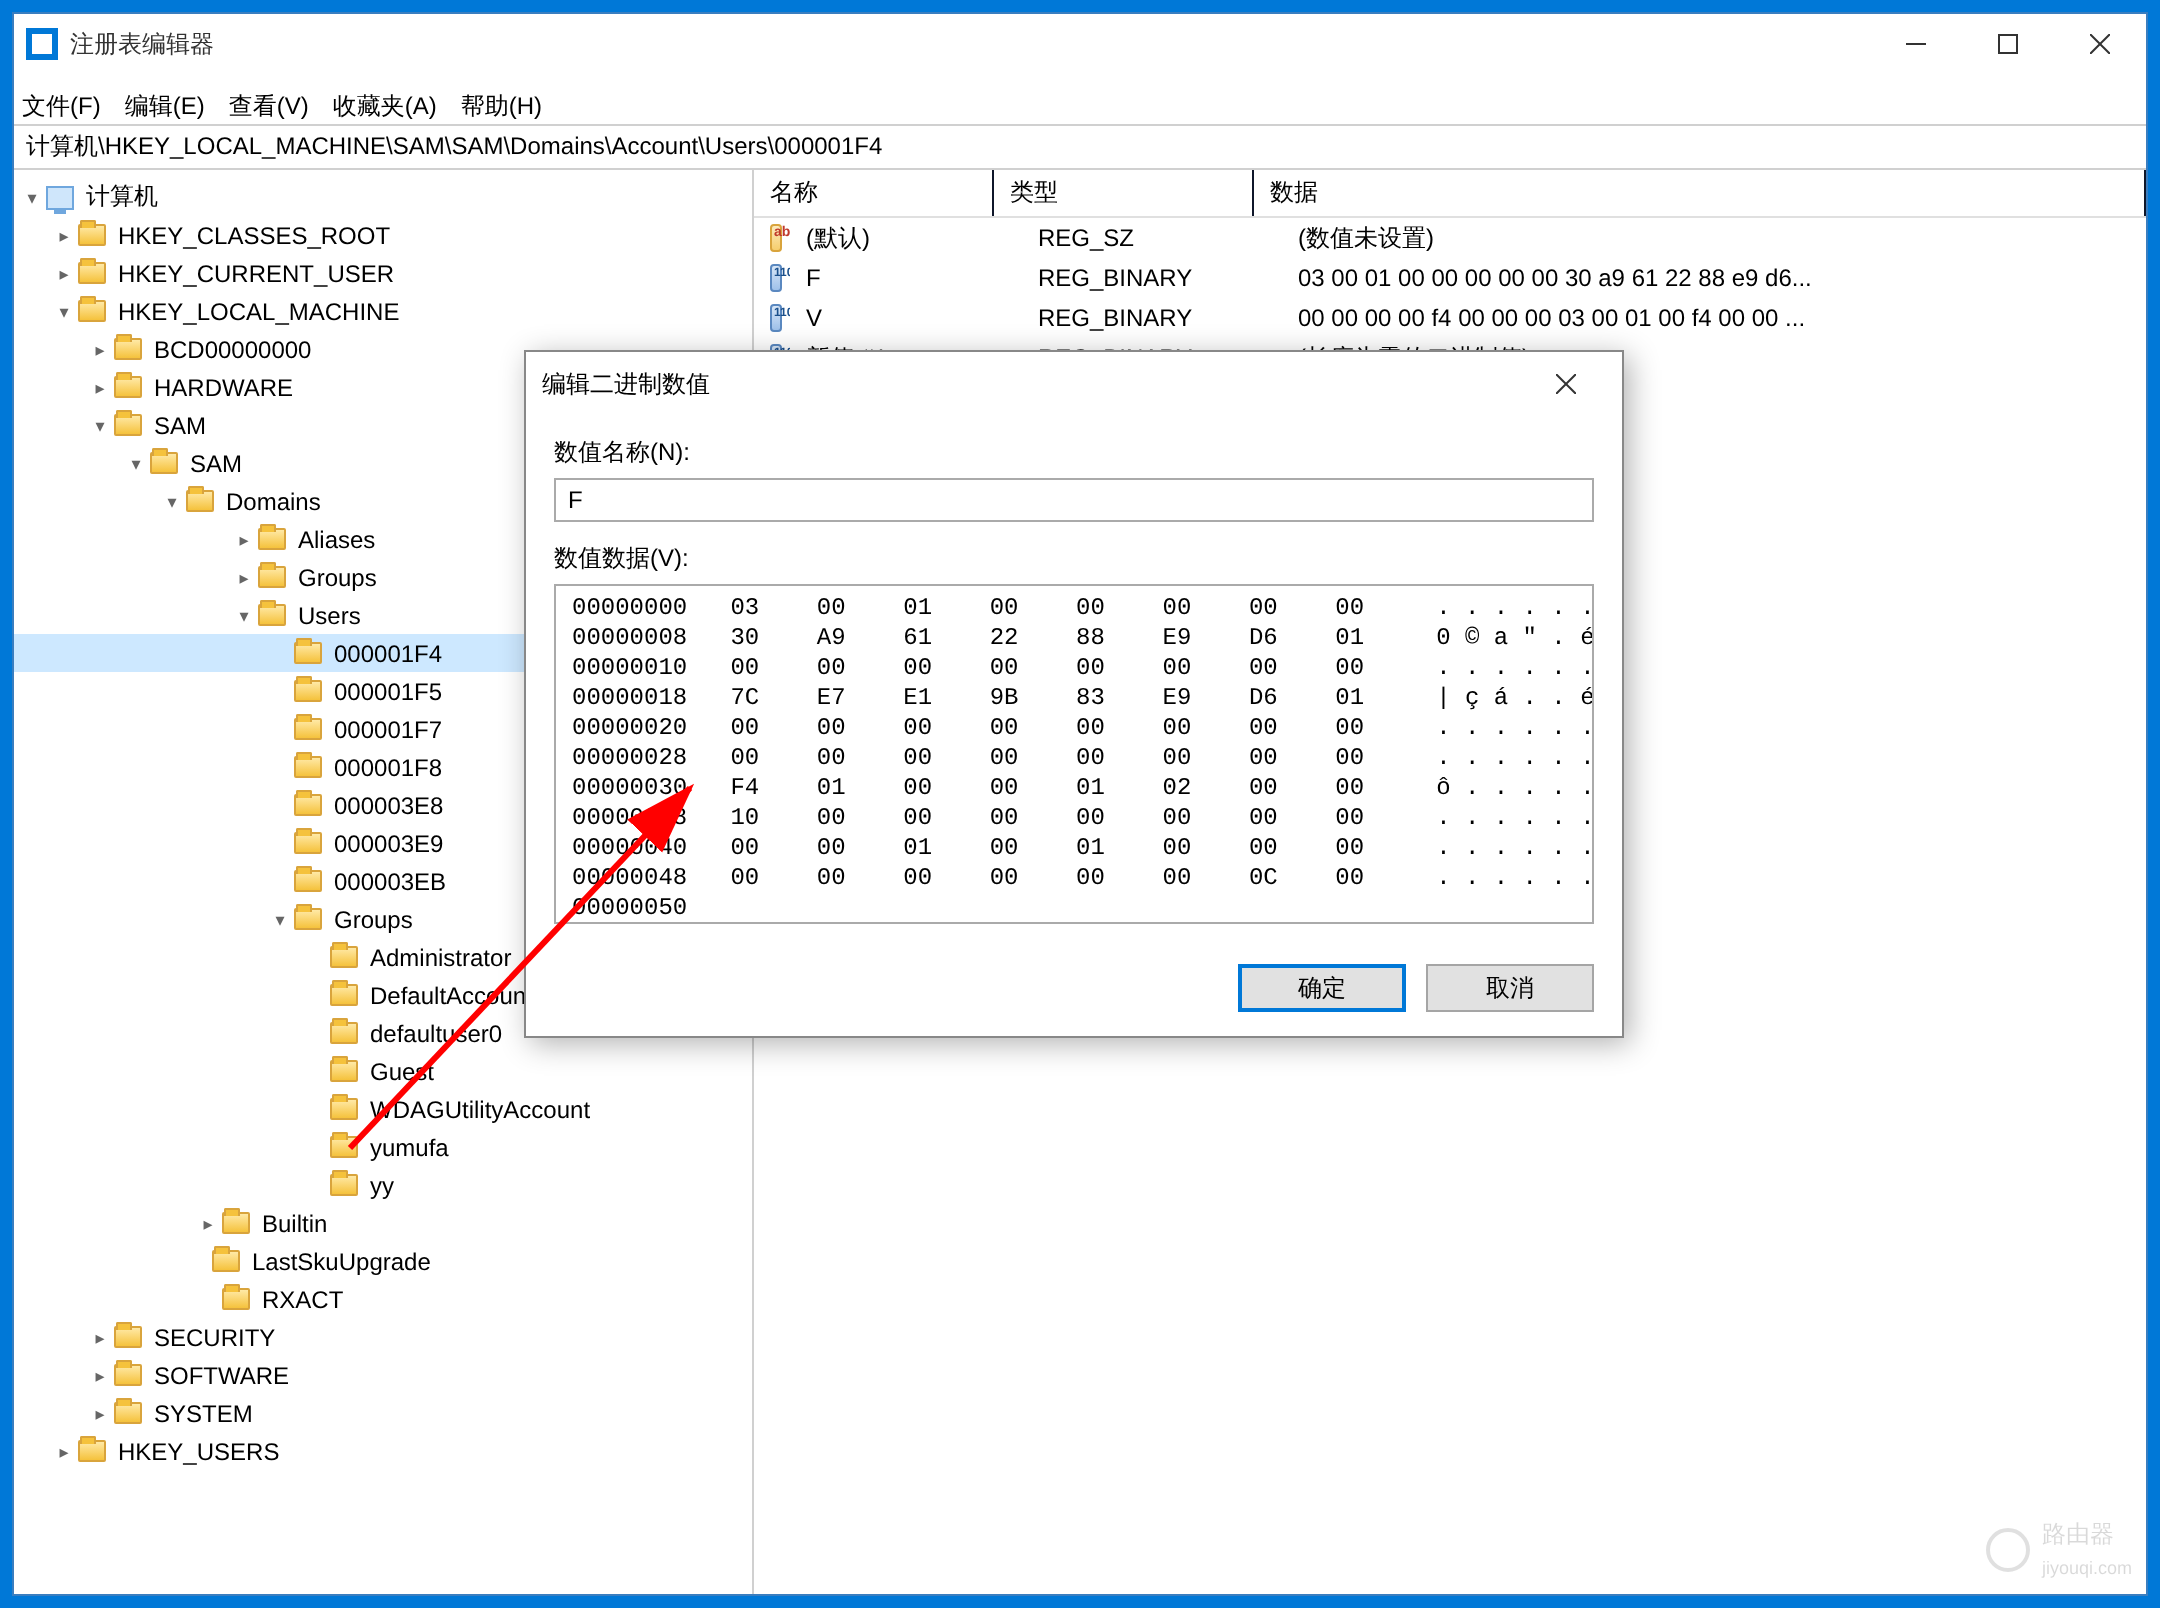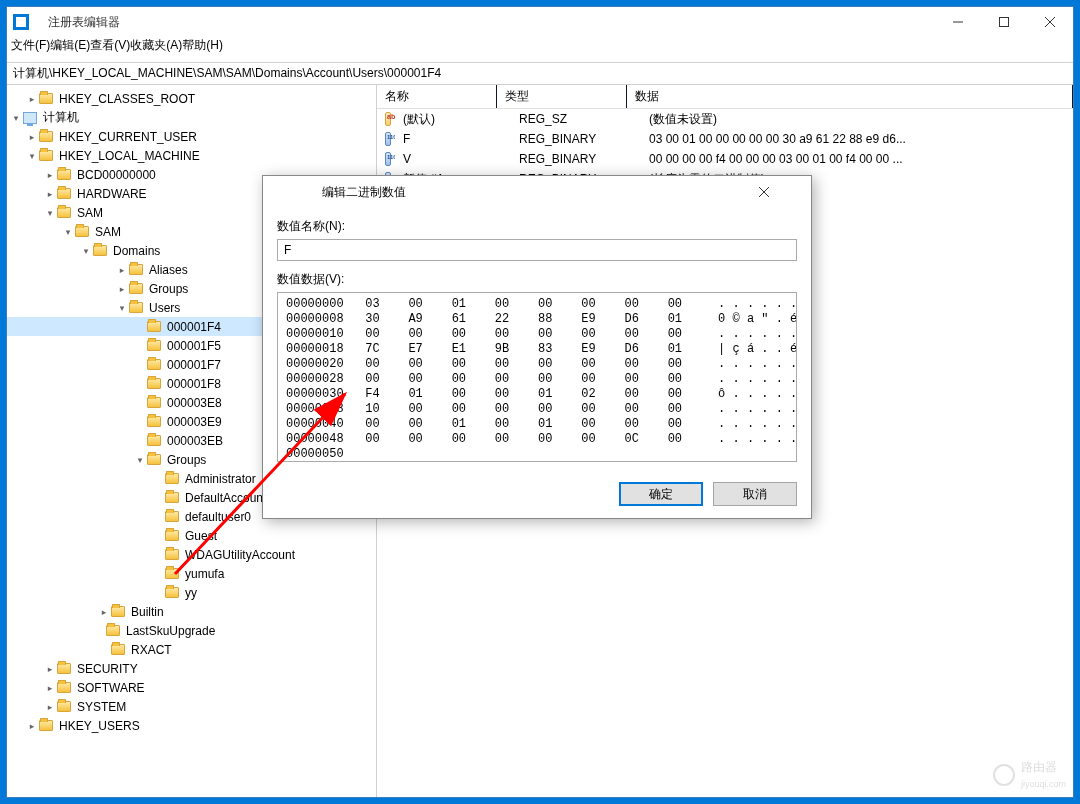--- a/index.html
+++ b/index.html
@@ -1,25 +1,25 @@
 <!DOCTYPE html>
 <html><head>
 <meta charset="utf-8">
 <style>
   * { box-sizing: border-box; margin: 0; padding: 0; font-family: "Segoe UI", "Microsoft YaHei", sans-serif; }
   body { background: #0078d7; width: 1080px; height: 804px; overflow: hidden; position: relative; }
   .window { position: absolute; left: 6px; top: 6px; right: 6px; bottom: 6px; background: #fff; border: 1px solid #3a7ec0; display: flex; flex-direction: column; }
-  .titlebar { height: 30px; display: flex; align-items: center; padding: 0 0 0 6px; font-size: 12px; color: #333; gap: 13px; }
+  .titlebar { height: 30px; display: flex; align-items: center; padding: 0 0 0 6px; font-size: 12px; color: #333; }
   .titlebar .appicon { width: 16px; height: 16px; background: #0078d7; margin-right: 6px; position: relative; }
   .titlebar .appicon::after { content: ''; position: absolute; inset: 3px; background: #fff; }
   .titlebar .title { flex: 1; }
   .win-controls { display: flex; }
   .win-btn { width: 46px; height: 30px; display: flex; align-items: center; justify-content: center; font-size: 10px; color: #666; }
   .win-btn svg { width: 10px; height: 10px; stroke: #333; stroke-width: 1; fill: none; }
-  .menubar { height: 26px; display: flex; align-items: flex-start; padding: 0 4px; font-size: 12px; border-bottom: 1px solid #d0d0d0; }
+  .menubar { height: 26px; display: flex; align-items: flex-end; padding: 0 4px; font-size: 12px; gap: 12px; border-bottom: 1px solid #d0d0d0; }
   .addrbar { height: 22px; font-size: 12px; padding: 2px 6px; border-bottom: 1px solid #d0d0d0; display: flex; align-items: center; }
   .content { flex: 1; display: flex; min-height: 0; }
   .tree-pane { width: 370px; border-right: 1px solid #d0d0d0; overflow: auto; padding: 4px 0; font-size: 12px; }
   .list-pane { flex: 1; overflow: auto; }
   .list-header { display: flex; font-size: 12px; border-bottom: 1px solid #e0e0e0; height: 24px; align-items: center; position: sticky; top: 0; background: #fff; }
   .lh-col { padding: 0 8px; border-right: 1px solid #0f172a; height: 100%; display: flex; align-items: center; }
   .lh-name { width: 120px; } .lh-type { width: 130px; } .lh-data { flex: 1; }
   .list-body .row { display: flex; font-size: 12px; height: 20px; align-items: center; }
   .row .cell { padding: 0 8px; white-space: nowrap; overflow: hidden; text-overflow: ellipsis; }
   .row .c-icon { width: 18px; display: flex; align-items: center; justify-content: center; flex-shrink:0; padding-right:4px; }
@@ -38,21 +38,21 @@
   .caret.right::before { content:'▸'; }
   .spacer { width: 14px; flex-shrink:0; }
   .pc-icon { width:14px; height:12px; border:1px solid #6fa7de; background:#cfe6fb; margin-right:4px; flex-shrink:0; position:relative;}
   .pc-icon::after{content:'';position:absolute;left:3px;right:3px;bottom:-3px;height:2px;background:#6fa7de;}
   .folder-icon { width: 14px; height: 11px; background: linear-gradient(#ffe9a6,#f5c23c); border: 1px solid #d9a43c; border-radius: 1px; margin-right: 4px; flex-shrink:0; position:relative; }
   .folder-icon::before { content:''; position:absolute; left:0; top:-3px; width:6px; height:3px; background:#f5c23c; border:1px solid #d9a43c; border-bottom:none; border-radius:1px 1px 0 0;}
   .label { padding: 0 2px; }
 
   
   .dialog { position: absolute; left: 262px; top: 175px; width: 550px; background: #fff; border: 1px solid #888; box-shadow: 3px 3px 14px rgba(0,0,0,.3); z-index: 5; }
-  .dlg-title { height: 32px; display:flex; align-items:center; padding:0 27px; font-size:12px;margin-left:32px; }
+  .dlg-title { height: 32px; display:flex; align-items:center; padding:0 8px; font-size:12px; }
   .dlg-title .t { flex:1; }
   .dlg-close { width: 40px; height: 28px; display:flex;align-items:center;justify-content:center;}
   .dlg-body { padding: 10px 14px 12px; font-size:12px; }
   .dlg-body .field-label { margin-bottom:4px; }
   .dlg-input { width:100%; border:1px solid #aaa; height:22px; padding:0 6px; font-size:12px; background:#fff; }
   .hex-box { width:100%; height:170px; border:1px solid #aaa; margin-top:4px; padding:4px 8px; font-family: "Consolas","Courier New",monospace; font-size:12px; line-height:15px; white-space:pre; overflow:hidden; }
   .dlg-buttons { display:flex; justify-content:flex-end; gap:10px; padding:8px 14px 12px; }
   .btn { width:84px; height:24px; border:1px solid #a5a5a5; background:#e1e1e1; font-size:12px; }
   .btn.primary { border:2px solid #0078d7; padding:0;margin-left:40px; }
 
@@ -98,29 +98,29 @@
     <span>帮助(H)</span>
   </div>
 
   <div class="addrbar">
     <span>计算机\HKEY_LOCAL_MACHINE\SAM\SAM\Domains\Account\Users\000001F4</span>
   </div>
 
   <div class="content">
 
     <div class="tree-pane">
-      <div class="tree-row" style="padding-left:18px">
-        <span class="caret right"></span>
-        <span class="folder-icon"></span>
-        <span class="label">HKEY_CLASSES_ROOT</span>
-      </div>
       <div class="tree-row" style="padding-left:2px">
         <span class="caret down"></span>
         <span class="pc-icon"></span>
         <span class="label">计算机</span>
+      </div>
+      <div class="tree-row" style="padding-left:18px">
+        <span class="caret right"></span>
+        <span class="folder-icon"></span>
+        <span class="label">HKEY_CLASSES_ROOT</span>
       </div>
       <div class="tree-row" style="padding-left:18px">
         <span class="caret right"></span>
         <span class="folder-icon"></span>
         <span class="label">HKEY_CURRENT_USER</span>
       </div>
       <div class="tree-row" style="padding-left:18px">
         <span class="caret down"></span>
         <span class="folder-icon"></span>
         <span class="label">HKEY_LOCAL_MACHINE</span>

